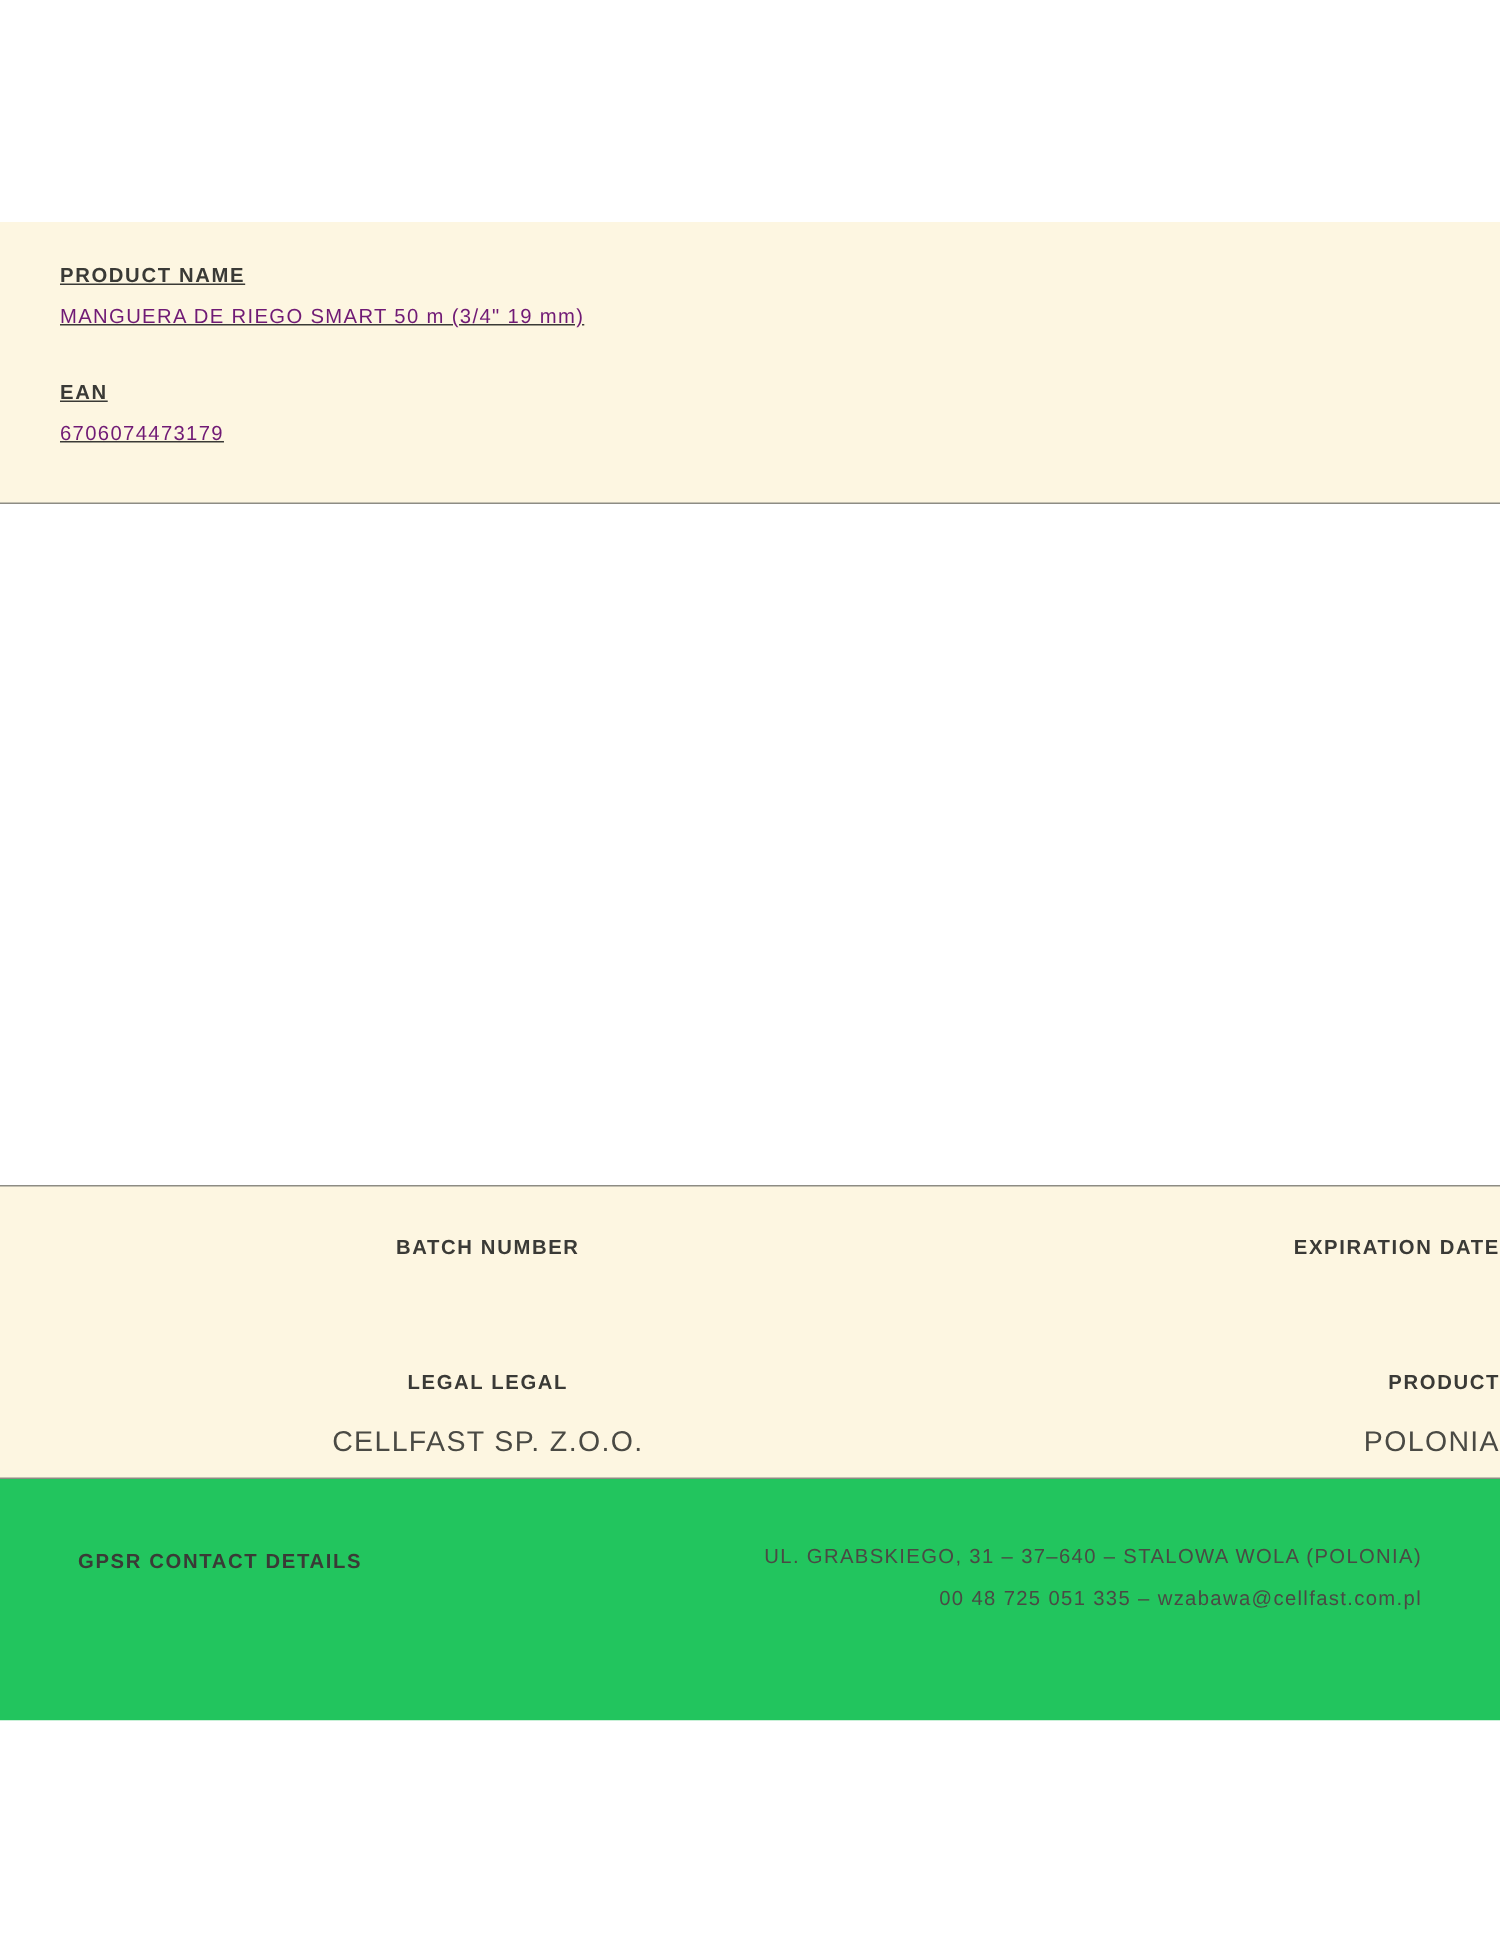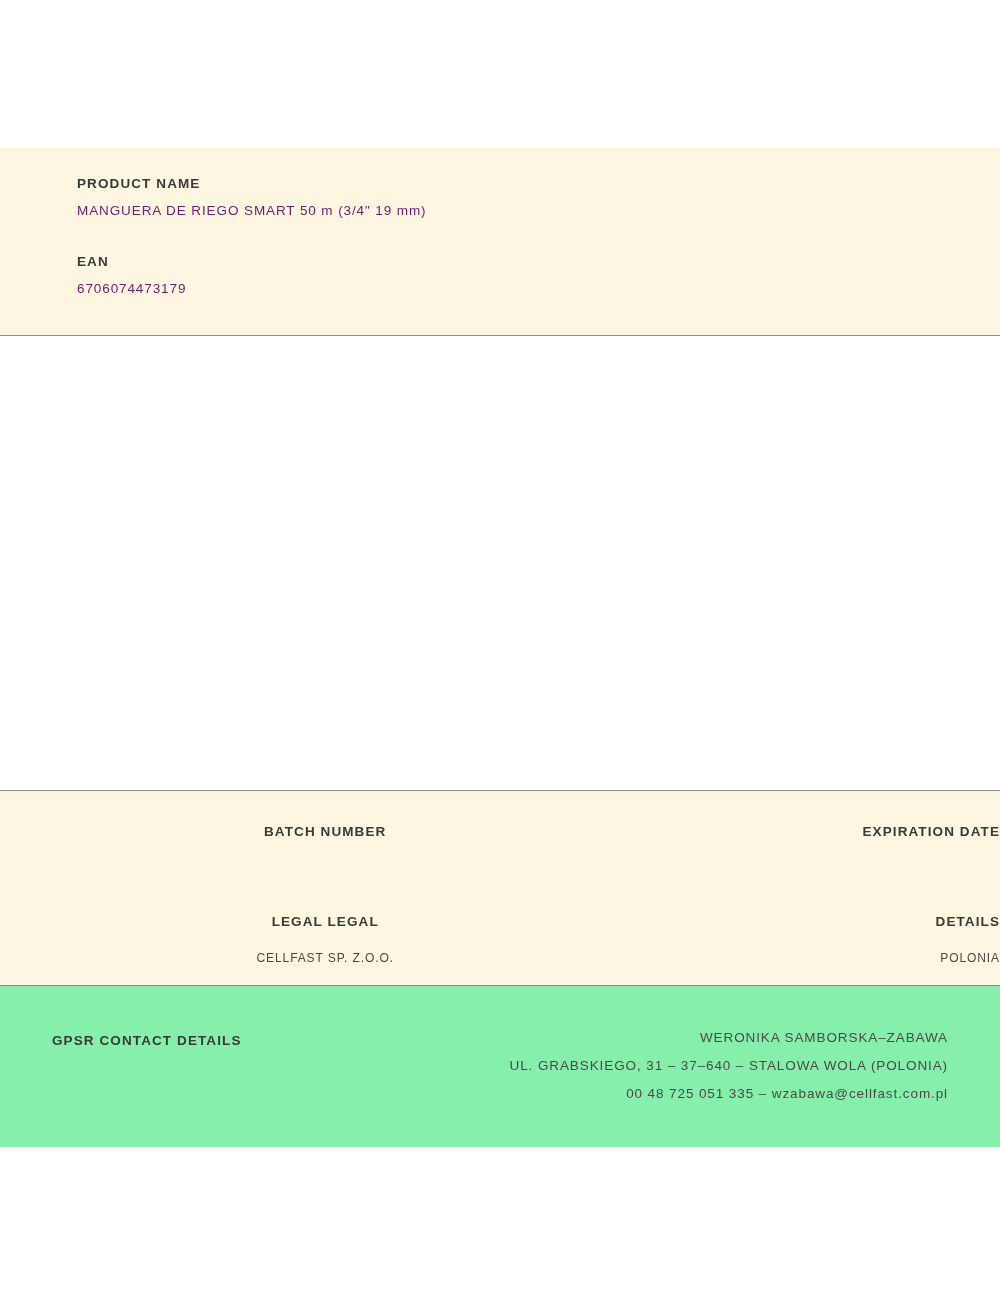--- a/index.html
+++ b/index.html
@@ -29,21 +29,22 @@
     position: absolute;
     left: 0;
     top: 148px;
     width: 1000px;
     height: 188px;
     background: #fdf6e1;
     border-bottom: 1px solid #8d8c84;
     box-sizing: border-box;
   }
   .product-inner {
-    padding: 28px 52px 0 77px;
+    padding: 28px 52px 0 40px;
+    text-decoration: underline;
   }
   .field-label {
     font-size: 13.5px;
     font-weight: bold;
     letter-spacing: 1.1px;
     color: #3a3a36;
     margin: 0 0 12px 0;
   }
   .field-value {
     font-size: 13.5px;
@@ -98,34 +99,34 @@
   .det-col.left  { width: 600px; padding-left: 37px; }
   .det-col.right { width: 400px; text-align: right; padding-left: 58px; box-sizing: border-box; }
   .det-label {
     font-size: 13.5px;
     font-weight: bold;
     letter-spacing: 1.1px;
     color: #3a3a36;
     margin: 0 0 22px 0;
   }
   .det-value {
-    font-size: 12px;
+    font-size: 19px;
     letter-spacing: 0.9px;
     color: #4a4a44;
     margin: 0;
   }
 
   
   .gpsr-block {
     position: absolute;
     left: 0;
     top: 986px;
     width: 1000px;
     height: 161px;
-    background: #86efac;
+    background: #22c55e;
     box-sizing: border-box;
   }
   .gpsr-label {
     position: absolute;
     left: 52px;
     top: 47px;
     font-size: 13.5px;
     font-weight: bold;
     letter-spacing: 1.1px;
     color: #3a3a36;
@@ -185,31 +186,30 @@
           <div class="det-label">EXPIRATION DATE</div>
           <div class="det-value"></div>
         </div>
       </div>
       <div class="det-row row2">
         <div class="det-col left">
           <div class="det-label">LEGAL LEGAL</div>
           <div class="det-value">CELLFAST SP. Z.O.O.</div>
         </div>
         <div class="det-col right">
-          <div class="det-label">DETAILS</div>
+          <div class="det-label">PRODUCT</div>
           <div class="det-value">POLONIA</div>
         </div>
       </div>
     </div>
   </section>
 
   <section class="gpsr-block">
     <div class="gpsr-label">GPSR CONTACT DETAILS</div>
     <div class="gpsr-lines">
-      <div class="gpsr-line">WERONIKA SAMBORSKA–ZABAWA</div>
       <div class="gpsr-line">UL. GRABSKIEGO, 31 – 37–640 – STALOWA WOLA (POLONIA)</div>
       <div class="gpsr-line">00 48 725 051 335 – wzabawa@cellfast.com.pl</div>
     </div>
   </section>
 
   <div class="bottom-area"></div>
 
 </div>
 
 </body></html>

